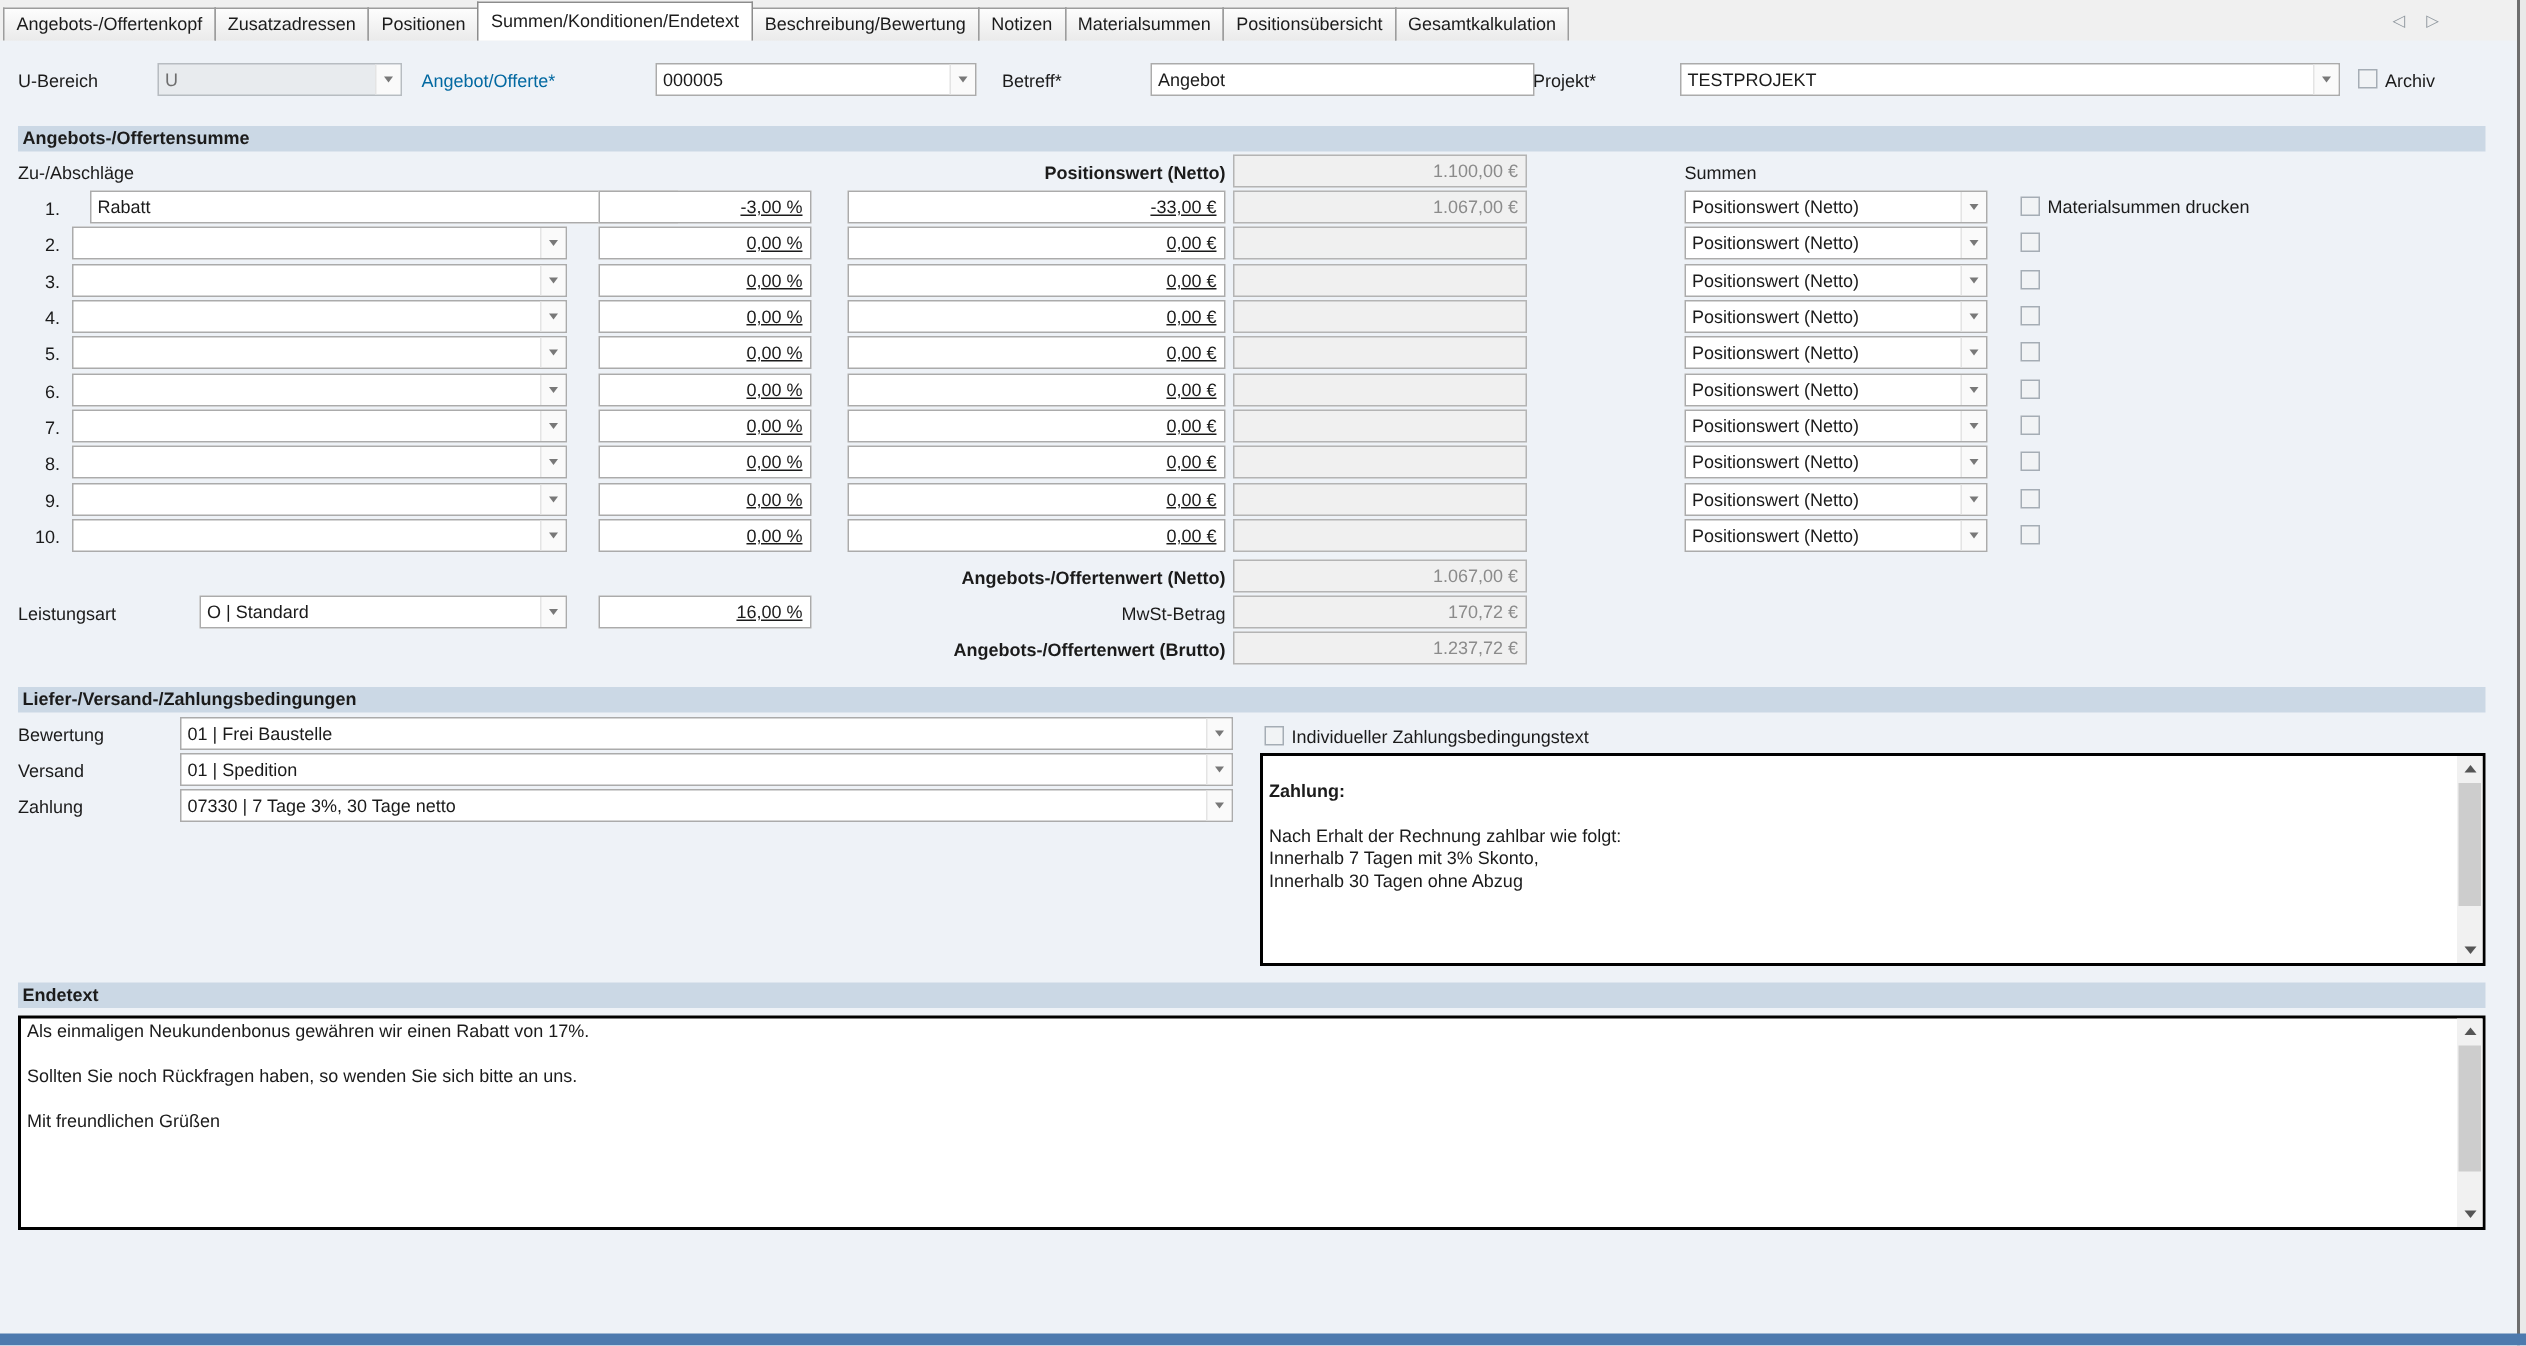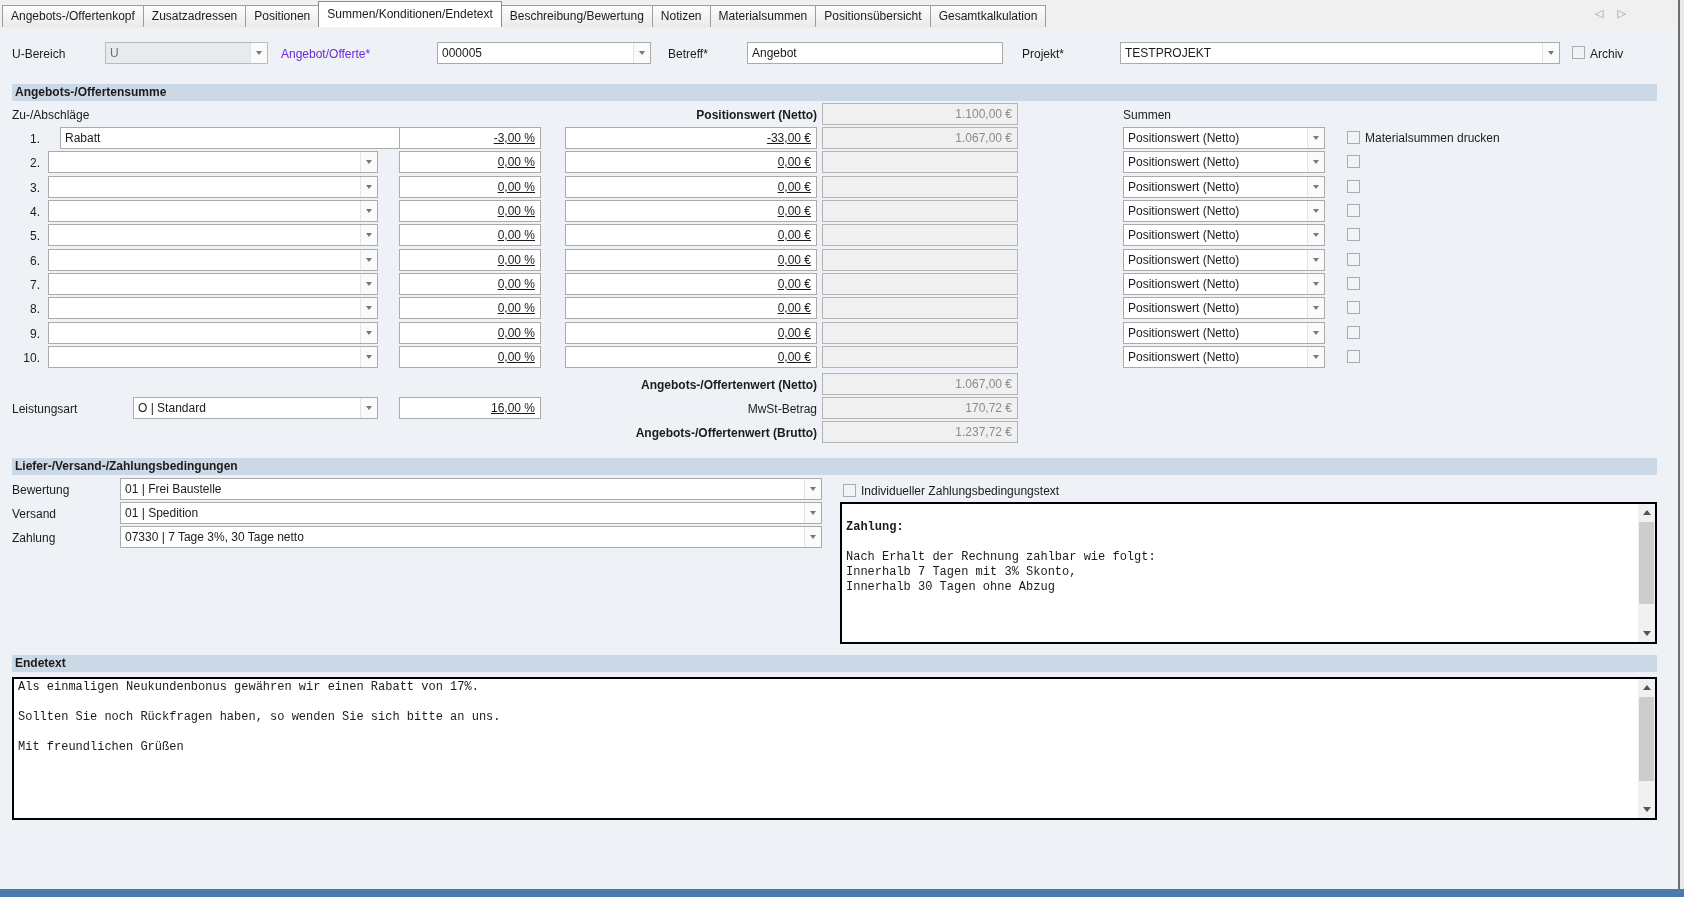--- a/index.html
+++ b/index.html
@@ -12,44 +12,44 @@
             display:flex; align-items:flex-end; padding-left:2px; }
   .tab { height:22px; line-height:21px; padding:0 8px; background:linear-gradient(#fdfdfd,#eaeaea);
          border:1px solid #9d9d9d; border-bottom:none; margin-right:-1px; white-space:nowrap;
          color:#1b1b1b; cursor:default; }
   .tab.active { height:26px; line-height:25px; background:#ffffff; border-color:#8c8c8c; z-index:2; position:relative; }
   .tabnav { position:absolute; top:7px; right:44px; color:#8f979e; font-size:11px; letter-spacing:14px; }
 
   
   .lbl { position:absolute; line-height:16px; white-space:nowrap; }
   .bold { font-weight:bold; }
-  .red { color:#6d28d9; }
+  .red { color:#0369a1; }
   .rlbl { text-align:right; }
   .field, .combo, .numfield, .rofield {
       position:absolute; height:22px; border:1px solid #ababab; background:#fff;
       line-height:20px; font-size:12px; }
-  .field { padding:0 4px; }
+  .field { padding:0 4px;margin-left:20px; }
   .numfield { text-align:right; padding-right:5px;text-decoration:underline; }
   .rofield { background:#f0f0f0; color:#8b8b8b; text-align:right; padding-right:5px; border-color:#b4b4b4; }
   .combo { padding-left:4px; padding-right:19px; overflow:hidden; white-space:nowrap; }
   .combo .cbtn { position:absolute; right:0; top:0; width:17px; height:20px; background:#fafafa;
                  border-left:1px solid #e4e4e4; display:flex; align-items:center; justify-content:center; }
   .arr { width:0; height:0; border-left:3.5px solid transparent; border-right:3.5px solid transparent;
          border-top:4px solid #787878; }
   .combo.disabled { background:#e8ebee; color:#6e6e6e; border-color:#b7bcc1; }
   .checkbox { position:absolute; width:13px; height:13px; border:1px solid #a5adb5; background:#f1f3f5; }
   .sechdr { position:absolute; left:12px; width:1645px; height:17px; background:#cbd8e5;
             font-weight:bold; line-height:17px; padding-left:3px; }
 
   .row { position:absolute; left:0; width:1684px; height:22px; }
   .rownum { position:absolute; left:0; width:40px; text-align:right; line-height:24px; }
 
   
   .textbox { position:absolute; background:#fff; border:2px solid #000; }
-  .textbox .txt { position:absolute; left:4px; top:1px; right:24px; line-height:15px; white-space:pre-line;font-family:Liberation Mono, monospace; }
+  .textbox .txt { position:absolute; left:4px; top:1px; right:24px; line-height:15px; white-space:pre-line; }
   .vscroll { position:absolute; top:0; right:0; bottom:0; width:17px; background:#f1f1f1; }
   .vbtn { position:absolute; left:0; width:17px; height:17px; display:flex; align-items:center; justify-content:center; }
   .tri-up { width:0;height:0;border-left:4px solid transparent;border-right:4px solid transparent;border-bottom:5px solid #555; }
   .tri-down { width:0;height:0;border-left:4px solid transparent;border-right:4px solid transparent;border-top:5px solid #555; }
   .vthumb { position:absolute; left:1px; width:15px; background:#cdcdcd; }
 
   
   .win-right { position:absolute; top:0; right:4px; width:2px; height:897px; background:#6e6e6e; }
   .win-right2 { position:absolute; top:0; right:0; width:4px; height:897px; background:#e9e9e9; }
   .win-bottom { position:absolute; left:0; bottom:0; width:1684px; height:8px; background:#4d7aae; }

